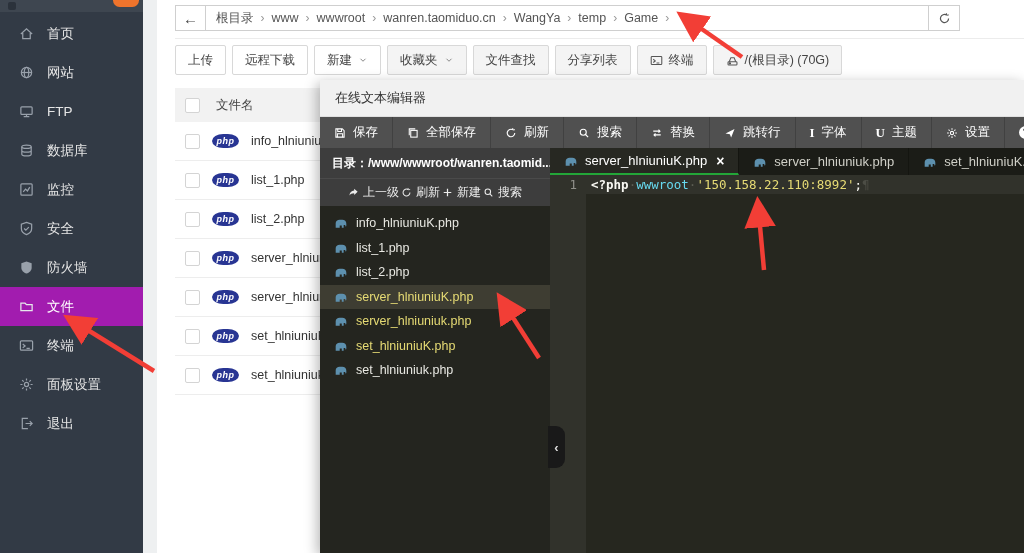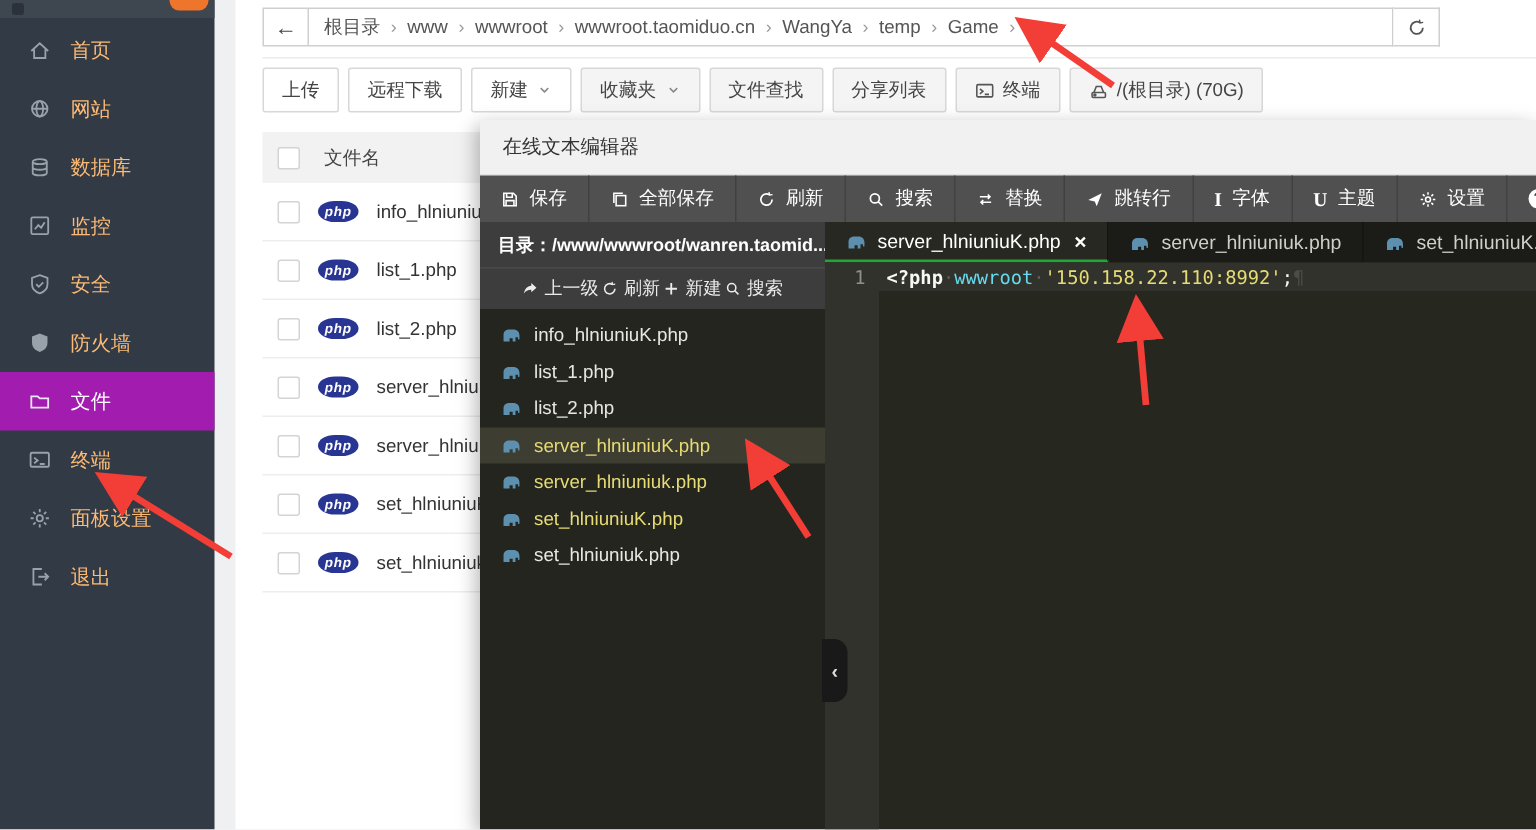--- a/index.html
+++ b/index.html
@@ -7,21 +7,21 @@
     font-family:"Liberation Sans", sans-serif; }
   .page { position:relative; width:1024px; height:553px; }
 
   
   .sidebar { position:absolute; left:0; top:0; width:143px; height:553px; background:#323a45; z-index:2; }
   .sb-top { position:relative; height:12px; background:#3e4650; }
   .sb-logo-dot { position:absolute; left:8px; top:2px; width:8px; height:8px; background:#2b323b; border-radius:2px; }
   .sb-badge { position:absolute; left:113px; top:-6px; width:26px; height:13px; background:#ef742c; border-radius:7px; }
   .sb-menu { padding-top:2px; }
   .sb-item { height:39px; display:flex; align-items:center; padding-left:19px; gap:13px;
-    color:#fdba74; font-size:13.5px; cursor:pointer; }
+    color:#e5e5e5; font-size:13.5px; cursor:pointer; }
   .sb-item .ic { width:15px; height:15px; color:#99a1ab; flex:none; }
   .sb-item.active { background:#a21caf; color:#ffffff; }
   .sb-item.active .ic { color:#e6e9ec; }
 
   
   .main { position:absolute; left:143px; top:0; right:0; bottom:0; background:#eef0f1; }
   .panel { position:absolute; left:14px; top:0; right:0; bottom:0; background:#ffffff; }
 
   .crumb-bar { position:absolute; left:18px; top:5px; width:785px; height:26px; display:flex; }
   .crumb-back { width:31px; border:1px solid #cfcfcf; display:flex; align-items:center; justify-content:center;
@@ -123,20 +123,27 @@
       <div class="sb-item">
         <svg class="ic" viewBox="0 0 16 16" fill="none" stroke="currentColor" stroke-width="1.3">
             <circle cx="8" cy="8" r="5.5"></circle>
             <ellipse cx="8" cy="8" rx="2.4" ry="5.5"></ellipse>
             <path d="M2.5 8h11"></path>
           </svg>
         <span>网站</span>
       </div>
       <div class="sb-item">
         <svg class="ic" viewBox="0 0 16 16" fill="none" stroke="currentColor" stroke-width="1.3">
+            <rect x="2" y="3" width="12" height="8" rx="1"></rect>
+            <path d="M8 11v2M5 13.5h6"></path>
+          </svg>
+        <span>FTP</span>
+      </div>
+      <div class="sb-item">
+        <svg class="ic" viewBox="0 0 16 16" fill="none" stroke="currentColor" stroke-width="1.3">
             <ellipse cx="8" cy="4" rx="5" ry="1.8"></ellipse>
             <path d="M3 4v8c0 1 2.2 1.8 5 1.8s5-.8 5-1.8V4M3 8c0 1 2.2 1.8 5 1.8S13 9 13 8"></path>
           </svg>
         <span>数据库</span>
       </div>
       <div class="sb-item">
         <svg class="ic" viewBox="0 0 16 16" fill="none" stroke="currentColor" stroke-width="1.3">
             <rect x="2" y="2" width="12" height="12" rx="1"></rect>
             <path d="M4.5 10.5L7 7.5l2 2 2.5-4"></path>
           </svg>
@@ -191,21 +198,21 @@
         <div class="crumb-back">
             <span>←</span>
           </div>
         <div class="crumb-box">
           <span class="crumb">根目录</span>
             <span class="sep">›</span>
           <span class="crumb">www</span>
             <span class="sep">›</span>
           <span class="crumb">wwwroot</span>
             <span class="sep">›</span>
-          <span class="crumb">wwwroot.taomiduo.cn</span>
+          <span class="crumb">wanren.taomiduo.cn</span>
             <span class="sep">›</span>
           <span class="crumb">WangYa</span>
             <span class="sep">›</span>
           <span class="crumb">temp</span>
             <span class="sep">›</span>
           <span class="crumb">Game</span>
             <span class="sep">›</span>
         </div>
         <div class="crumb-refresh">
           <svg class="ic" viewBox="0 0 16 16" fill="none" stroke="currentColor" stroke-width="1.5">

